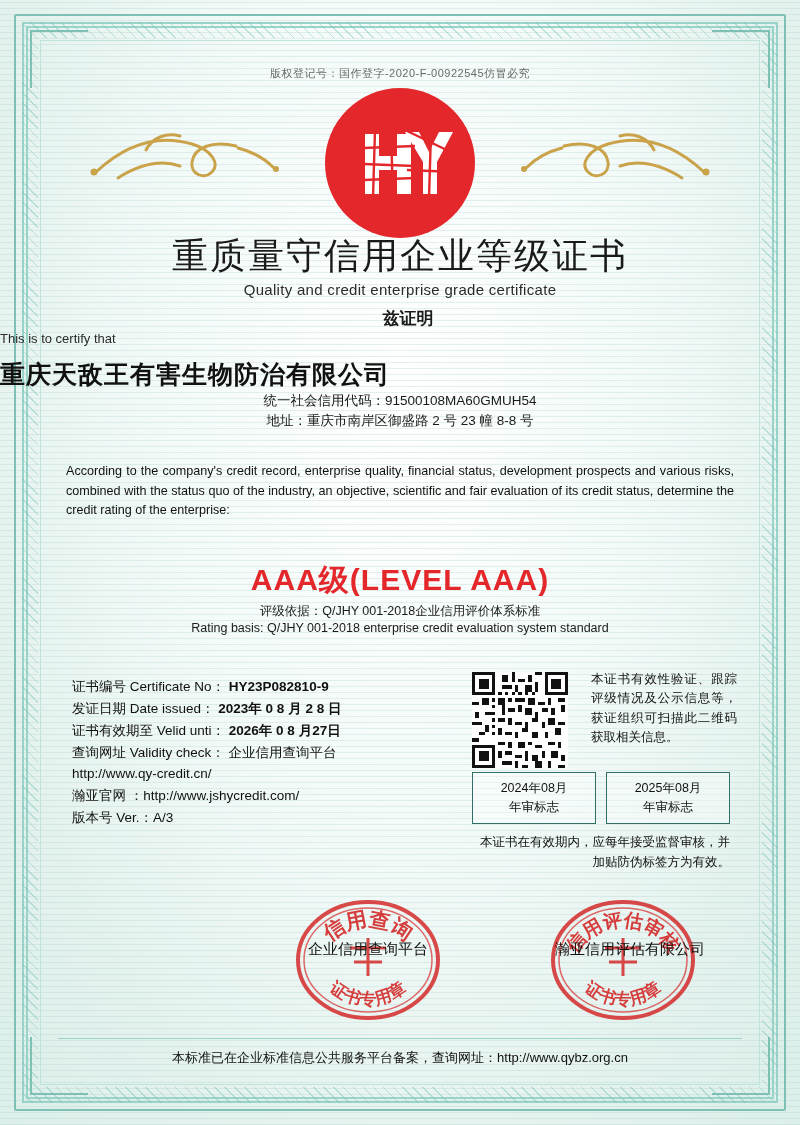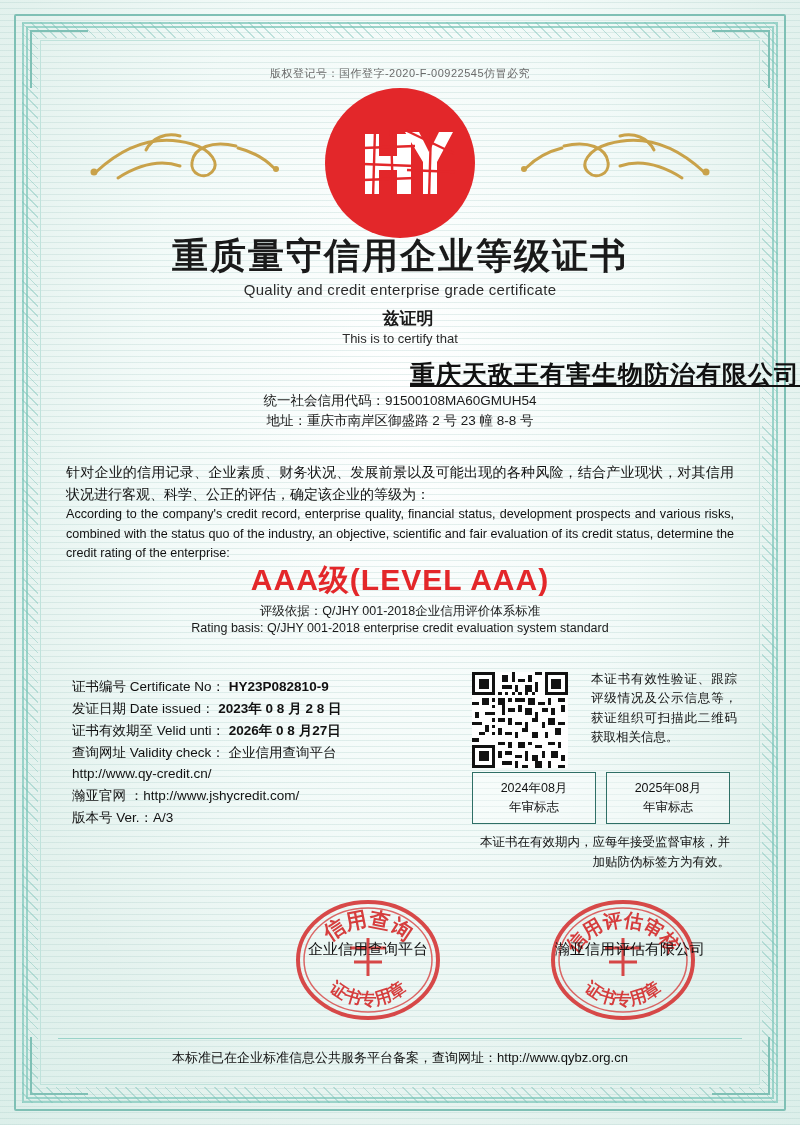--- a/index.html
+++ b/index.html
@@ -66,38 +66,38 @@
     position:absolute;left:50%;top:88px;transform:translateX(-50%);
     width:150px;height:150px;border-radius:50%;
     background:#e3272a;
     display:flex;align-items:center;justify-content:center;
     box-shadow:0 0 0 0 rgba(0,0,0,0);
   }
   .logo svg{display:block;}
 
   .title-zh{
     position:absolute;top:232px;left:0;right:0;text-align:center;
-    font-size:36px;font-weight:bold;color:#1a1a1a;letter-spacing:2px;
+    font-size:36px;font-weight:normal;color:#1a1a1a;letter-spacing:2px;
     font-family:"DejaVu Sans","Liberation Sans",sans-serif;
   }
   .title-en{
     position:absolute;top:281px;left:0;right:0;text-align:center;
     font-size:15px;color:#2b2b2b;letter-spacing:.3px;
   }
   .certify-zh{
     position:absolute;top:307px;left:16px;right:0;text-align:center;
     font-size:17px;color:#1a1a1a;font-weight:bold;
   }
   .certify-en{
-    position:absolute;top:331px;left:0;right:0;text-align:center;
+    position:absolute;top:331px;left:0;right:0;
     font-size:13px;color:#2b2b2b;
   }
   .company{
-    position:absolute;top:358px;left:0;right:0;text-align:right;
-    font-size:25px;font-weight:bold;color:#111;letter-spacing:1px;text-decoration:underline;
+    position:absolute;top:358px;left:0;right:0;text-align:left;
+    font-size:25px;font-weight:bold;color:#111;letter-spacing:1px;
   }
   .code{
     position:absolute;top:392px;left:0;right:0;text-align:center;
     font-size:13.5px;color:#1a1a1a;
   }
   .addr{
     position:absolute;top:412px;left:0;right:0;text-align:center;
     font-size:13.5px;color:#1a1a1a;
   }
 
@@ -247,21 +247,20 @@
   <div class="title-en">Quality and credit enterprise grade certificate</div>
 
   <div class="certify-zh">兹证明</div>
   <div class="certify-en">This is to certify that</div>
 
   <div class="company">重庆天敌王有害生物防治有限公司</div>
   <div class="code">统一社会信用代码：91500108MA60GMUH54</div>
   <div class="addr">地址：重庆市南岸区御盛路 2 号 23 幢 8-8 号</div>
 
   <div class="para">
-    <div class="zh">针对企业的信用记录、企业素质、财务状况、发展前景以及可能出现的各种风险，结合产业现状，对其信用状况进行客观、科学、公正的评估，确定该企业的等级为：</div>
     <div class="en">According to the company's credit record, enterprise quality, financial status, development prospects and various risks, combined with the status quo of the industry, an objective, scientific and fair evaluation of its credit status, determine the credit rating of the enterprise:</div>
   </div>
 
   <div class="level">AAA级(LEVEL AAA)</div>
   <div class="basis-zh">评级依据：Q/JHY 001-2018企业信用评价体系标准</div>
   <div class="basis-en">Rating basis: Q/JHY 001-2018 enterprise credit evaluation system standard</div>
 
   <div class="info">
     <div class="row">
       <span>证书编号</span>

